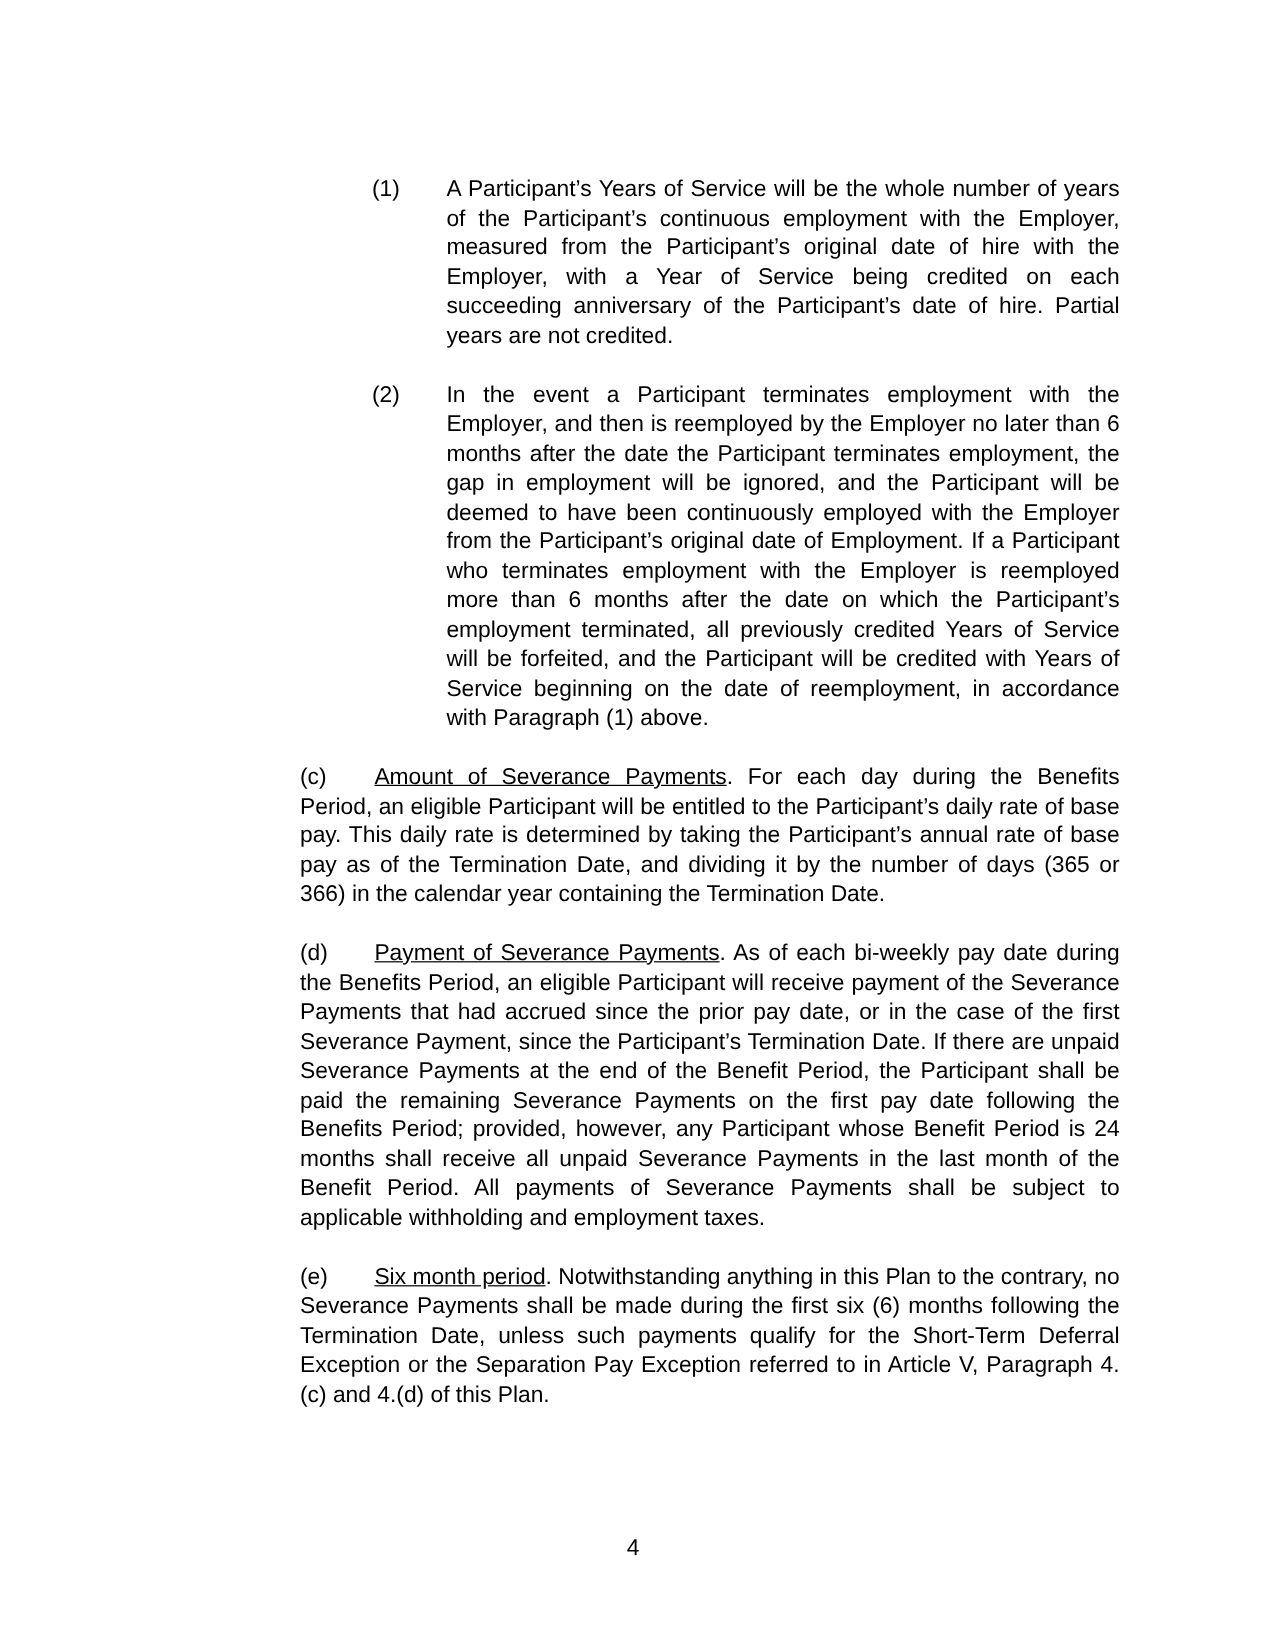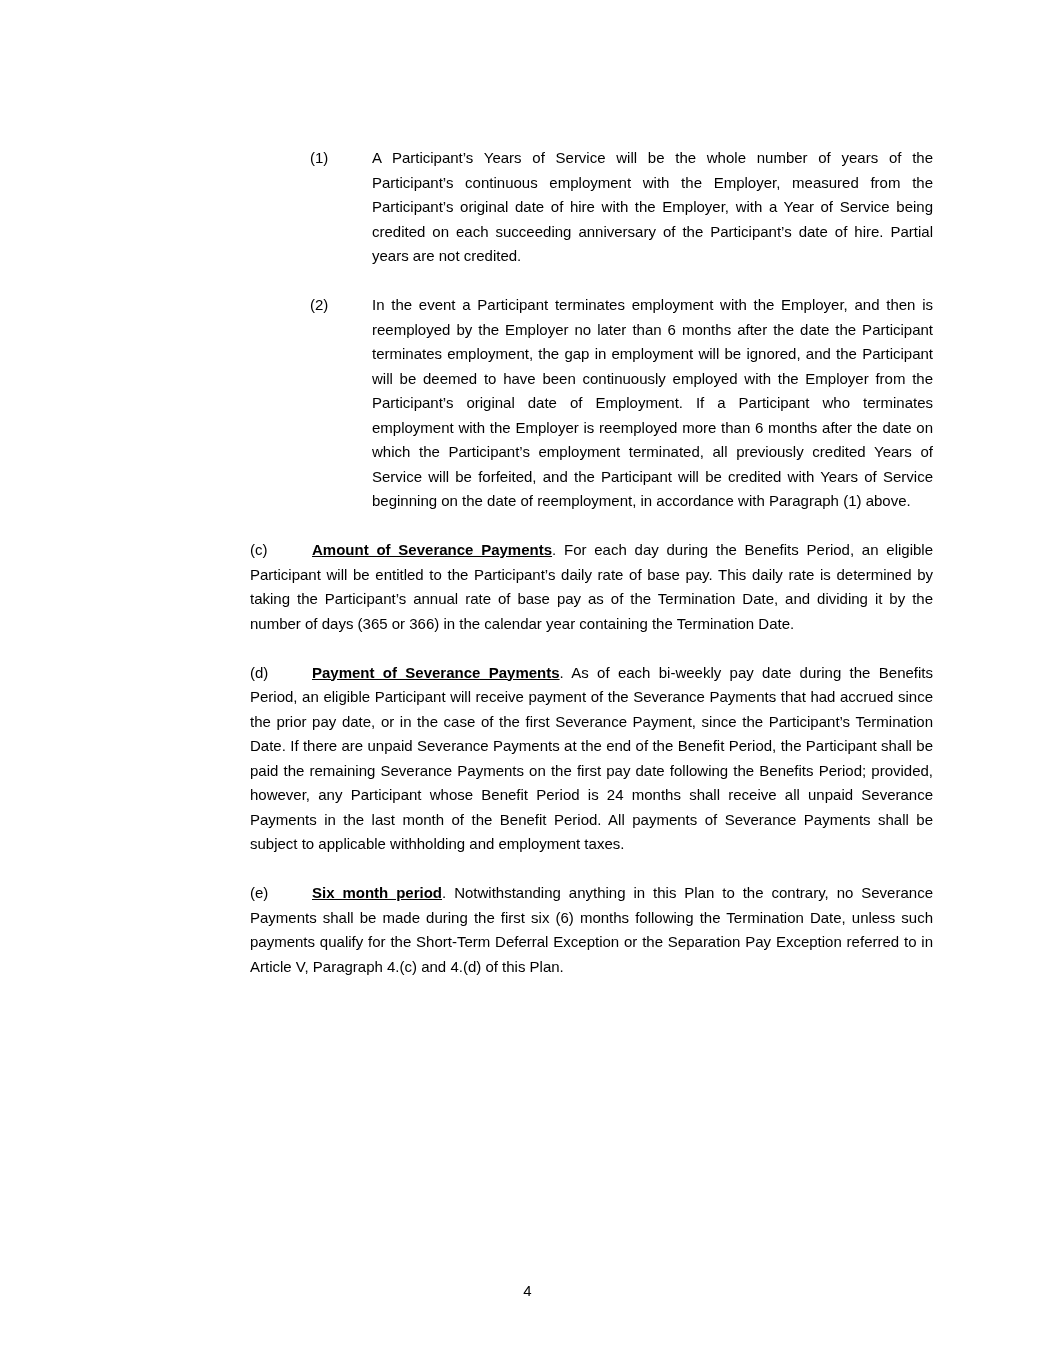--- a/index.html
+++ b/index.html
@@ -6,21 +6,21 @@
     margin: 0;
     padding: 0;
     background: #ffffff;
   }
   .page {
     position: relative;
     width: 1055px;
     height: 1365px;
     background: #ffffff;
     font-family: "Liberation Sans", "DejaVu Sans", sans-serif;
-    font-size: 15px;
+    font-size: 19px;
     line-height: 24.5px;
     color: #000000;
     overflow: hidden;
     box-sizing: border-box;
   }
   .content {
     position: absolute;
     top: 146px;
     left: 250px;
     width: 683px;
@@ -40,21 +40,20 @@
     width: 62px;
     text-indent: 0;
   }
   
   .lettered .label {
     display: inline-block;
     width: 62px;
   }
   .heading {
     text-decoration: underline;
-    font-weight: bold;
   }
   .page-number {
     position: absolute;
     bottom: 62px;
     left: 0;
     width: 100%;
     text-align: center;
   }
 </style>
 </head>

